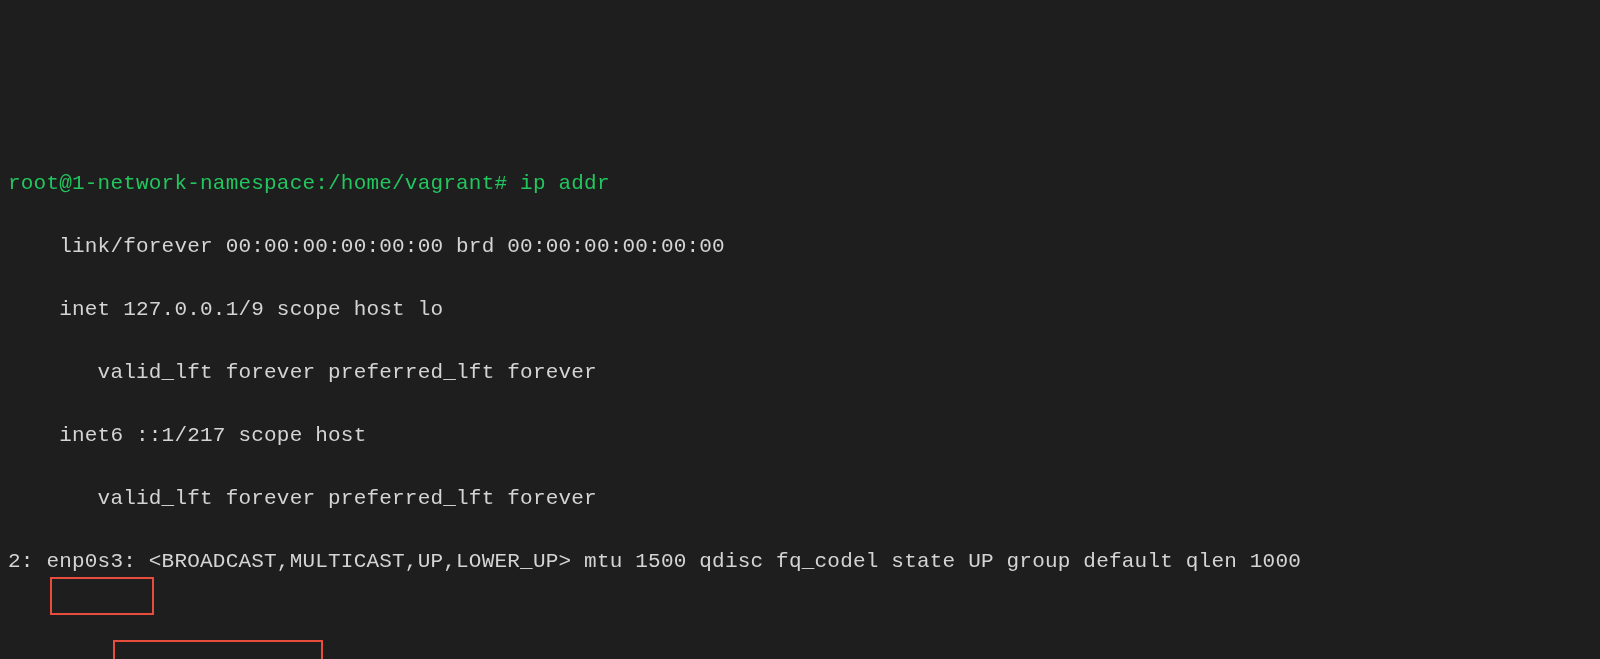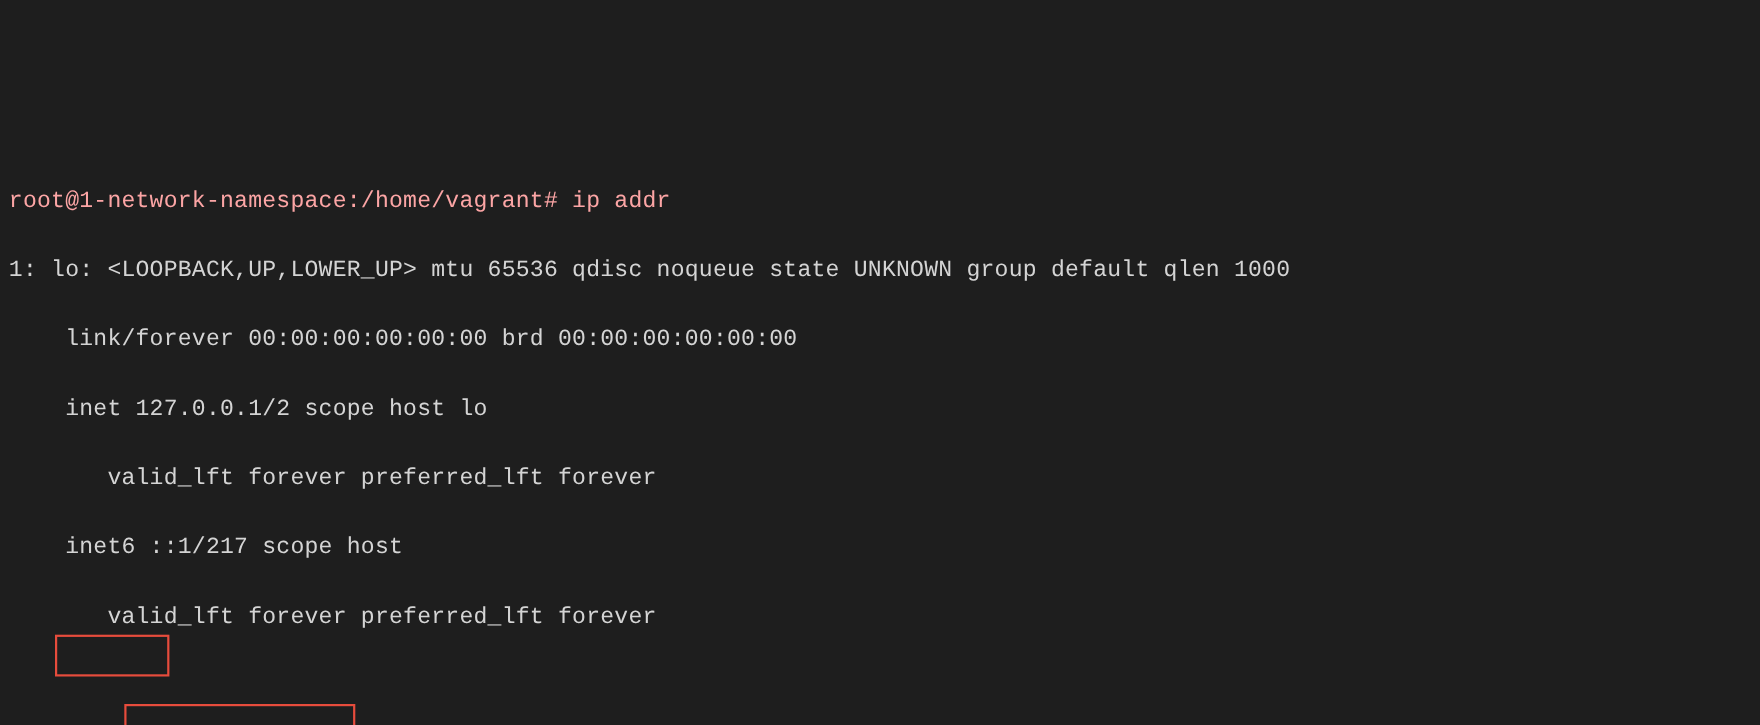--- a/index.html
+++ b/index.html
@@ -6,21 +6,21 @@
     body {
       background-color: #1e1e1e;
       color: #d4d4d4;
       font-family: 'Menlo', 'Consolas', 'Courier New', monospace;
       font-size: 21px;
       line-height: 1.5;
       padding: 10px 8px;
       white-space: pre;
       letter-spacing: 0.2px;
     }
-    .prompt { color: #fca5a5; }
+    .prompt { color: #22c55e; }
     .line { display: block; }
     .box1 {
       position: absolute;
       border: 2px solid #e74c3c;
       left: 42px;
       top: 441px;
       width: 104px;
       height: 38px;
       pointer-events: none;
     }
@@ -37,26 +37,26 @@
       position: relative;
     }
   </style>
 </head>
 <body>
 
 
 
 <div class="terminal">
 <span class="line prompt">root@1-network-namespace:/home/vagrant# ip addr</span>
-<span class="line">1: lo: &lt;LOOPBACK,UP,LOWER_UP&gt; mtu 65536 qdisc noqueue state UNKNOWN group default qlen 1000</span>
 <span class="line">    link/forever 00:00:00:00:00:00 brd 00:00:00:00:00:00</span>
-<span class="line">    inet 127.0.0.1/2 scope host lo</span>
+<span class="line">    inet 127.0.0.1/9 scope host lo</span>
 <span class="line">       valid_lft forever preferred_lft forever</span>
 <span class="line">    inet6 ::1/217 scope host</span>
 <span class="line">       valid_lft forever preferred_lft forever</span>
+<span class="line">2: enp0s3: &lt;BROADCAST,MULTICAST,UP,LOWER_UP&gt; mtu 1500 qdisc fq_codel state UP group default qlen 1000</span>
 
 
 
 
 
 
 
 
 
 

